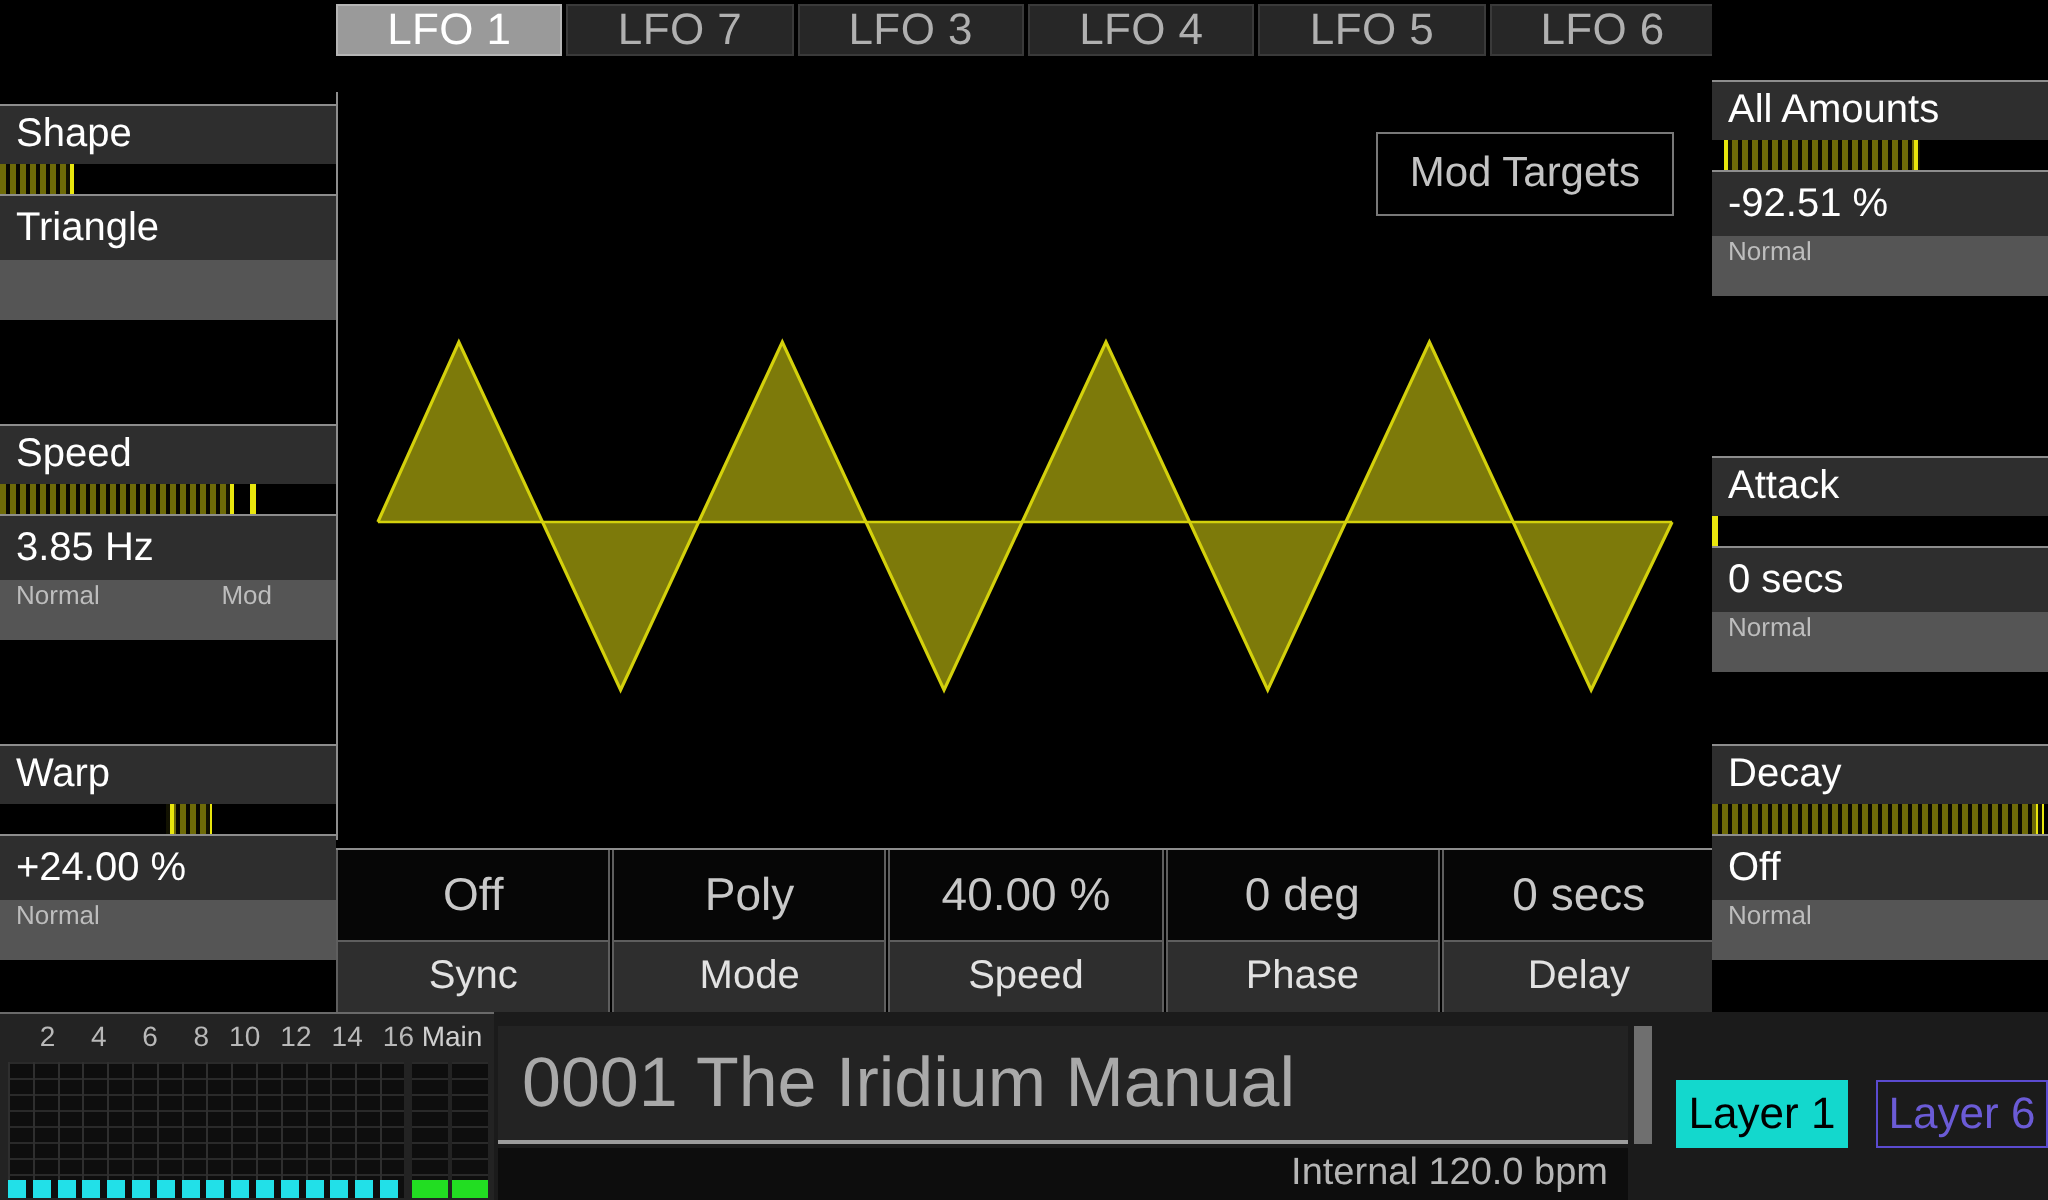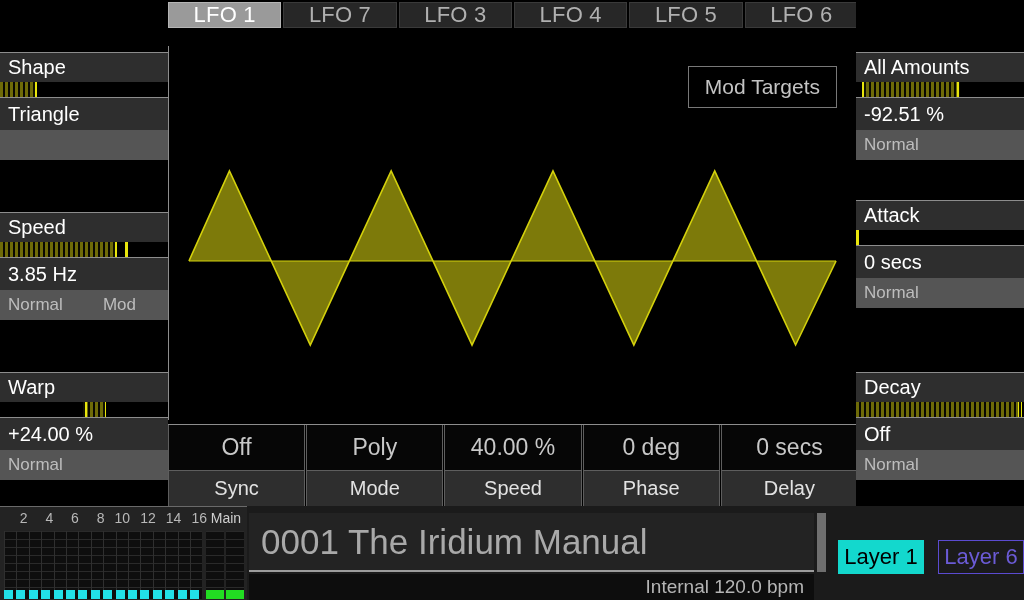--- a/index.html
+++ b/index.html
@@ -49,22 +49,22 @@
   }
   .bar .fill { position:absolute; top:0; bottom:0; background:#6e6b08; }
   .bar .marker { position:absolute; top:0; bottom:0; width:4px; background:#e9e60d; }
   .bar .marker2 { position:absolute; top:0; bottom:0; width:3px; background:#e9e60d; }
 
   .param .value {
     height: 32px; background: #2e2e2e; color:#ffffff; font-size: 20px;
     display:flex; align-items:center; padding-left: 8px;
   }
   .param .sub {
-    height: 30px; background: #555555; color:#bdbdbd; font-size: 17px;
-    display:flex; align-items:center; padding-left: 8px; gap: 0;
+    height: 30px; background: #555555; color:#bdbdbd; font-size: 13px;
+    display:flex; padding-left: 8px; gap: 0;
   }
   .param .sub .s2 { margin-left: auto; padding-right: 32px; }
   .param .gap { height: 40px; background:#000; }
 
   
   .wavepanel {
     position:absolute; left:168px; top:46px; width:690px; height:374px;
     background:#000; border-left:1px solid #8d8d8d; border-right:1px solid #8d8d8d;
   }
   .modbtn {
@@ -217,34 +217,34 @@
         <div class="pval">0 deg</div>
         <div class="plab">Phase</div>
       </div>
       <div class="pcell">
         <div class="pval">0 secs</div>
         <div class="plab">Delay</div>
       </div>
     </div>
 
   <div class="sidebar right" id="rightbar">
-      <div class="param" style="top: 52px;">
+      <div class="param" style="top: 40px;">
         <div class="name">All Amounts</div>
         <div class="bar">
           <div class="fill" style="left: 4%; width: 57%;"></div>
           <div class="marker" style="left: calc(4% - 1px);"></div>
           <div class="marker2" style="left: calc(61% - 1px);"></div>
         </div>
         <div class="value">-92.51 %</div>
         <div class="sub">
           <span>Normal</span>
         </div>
         <div class="gap"></div>
       </div>
-      <div class="param" style="top: 200px;">
+      <div class="param" style="top: 228px;">
         <div class="name">Attack</div>
         <div class="bar">
           <div class="fill" style="left: 0%; width: 2%;"></div>
           <div class="marker" style="left: calc(0% - 1px);"></div>
         </div>
         <div class="value">0 secs</div>
         <div class="sub">
           <span>Normal</span>
         </div>
         <div class="gap"></div>

